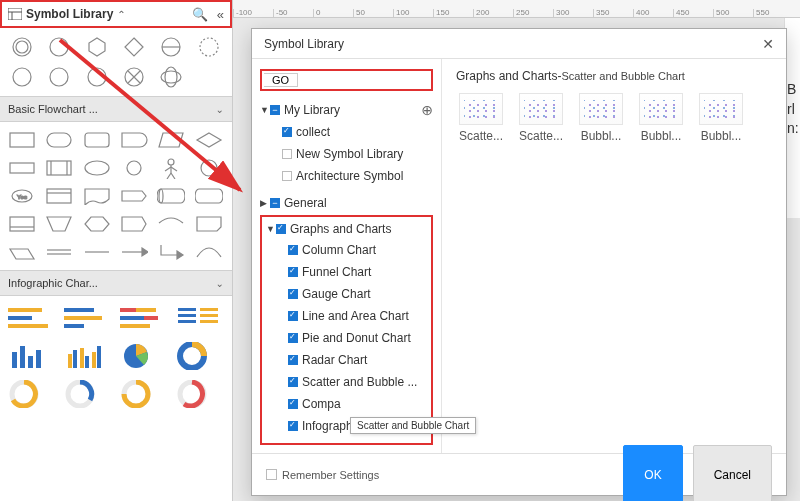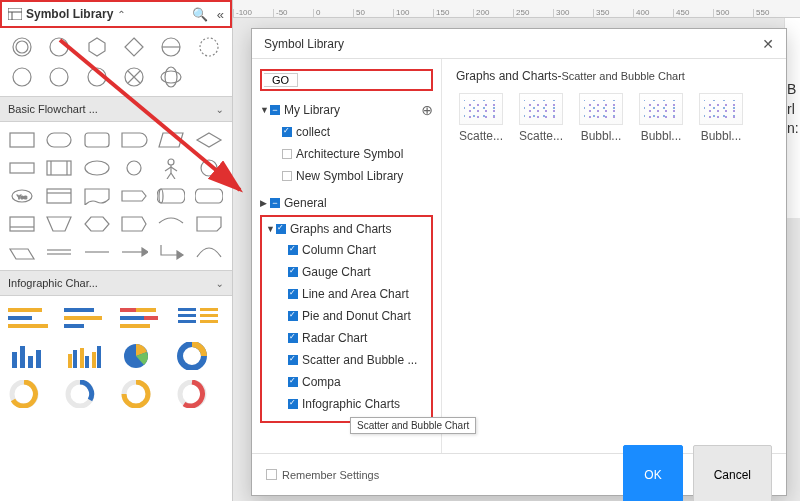--- a/index.html
+++ b/index.html
@@ -458,25 +458,25 @@
         <span>My Library</span>
         <span class="add">⊕</span>
       </div>
       <div class="tree-sub">
         <div class="tree-item">
             <span class="box chk"></span>
             <span>collect</span>
           </div>
         <div class="tree-item">
             <span class="box empty"></span>
-            <span>Architecture Symbol</span>
+            <span>New Symbol Library</span>
           </div>
         <div class="tree-item">
             <span class="box empty"></span>
-            <span>New Symbol Library</span>
+            <span>Architecture Symbol</span>
           </div>
       </div>
 
       <div class="tree-item" style="margin-top:6px;">
         <span class="exp">▶</span>
         <span class="box minus">−</span>
         <span>General</span>
       </div>
 
       <div class="red-box">
@@ -485,20 +485,24 @@
           <span class="box chk"></span>
           <span>Graphs and Charts</span>
         </div>
         <div class="tree-sub">
           <div class="tree-item">
               <span class="box chk"></span>
               <span>Column Chart</span>
             </div>
           <div class="tree-item">
               <span class="box chk"></span>
+              <span>Funnel Chart</span>
+            </div>
+          <div class="tree-item">
+              <span class="box chk"></span>
               <span>Gauge Chart</span>
             </div>
           <div class="tree-item">
               <span class="box chk"></span>
               <span>Line and Area Chart</span>
             </div>
           <div class="tree-item">
               <span class="box chk"></span>
               <span>Pie and Donut Chart</span>
             </div>

